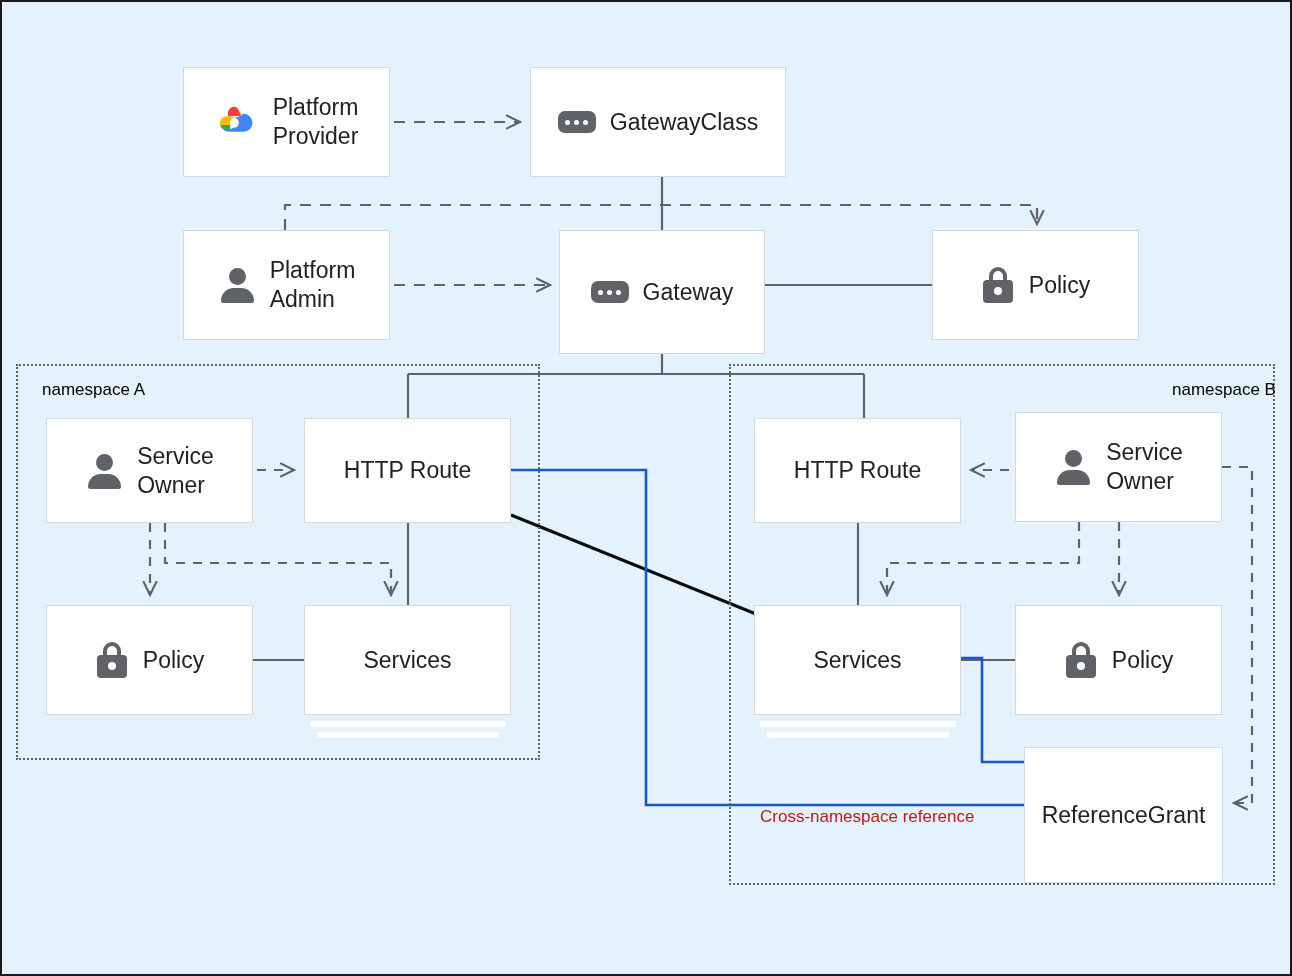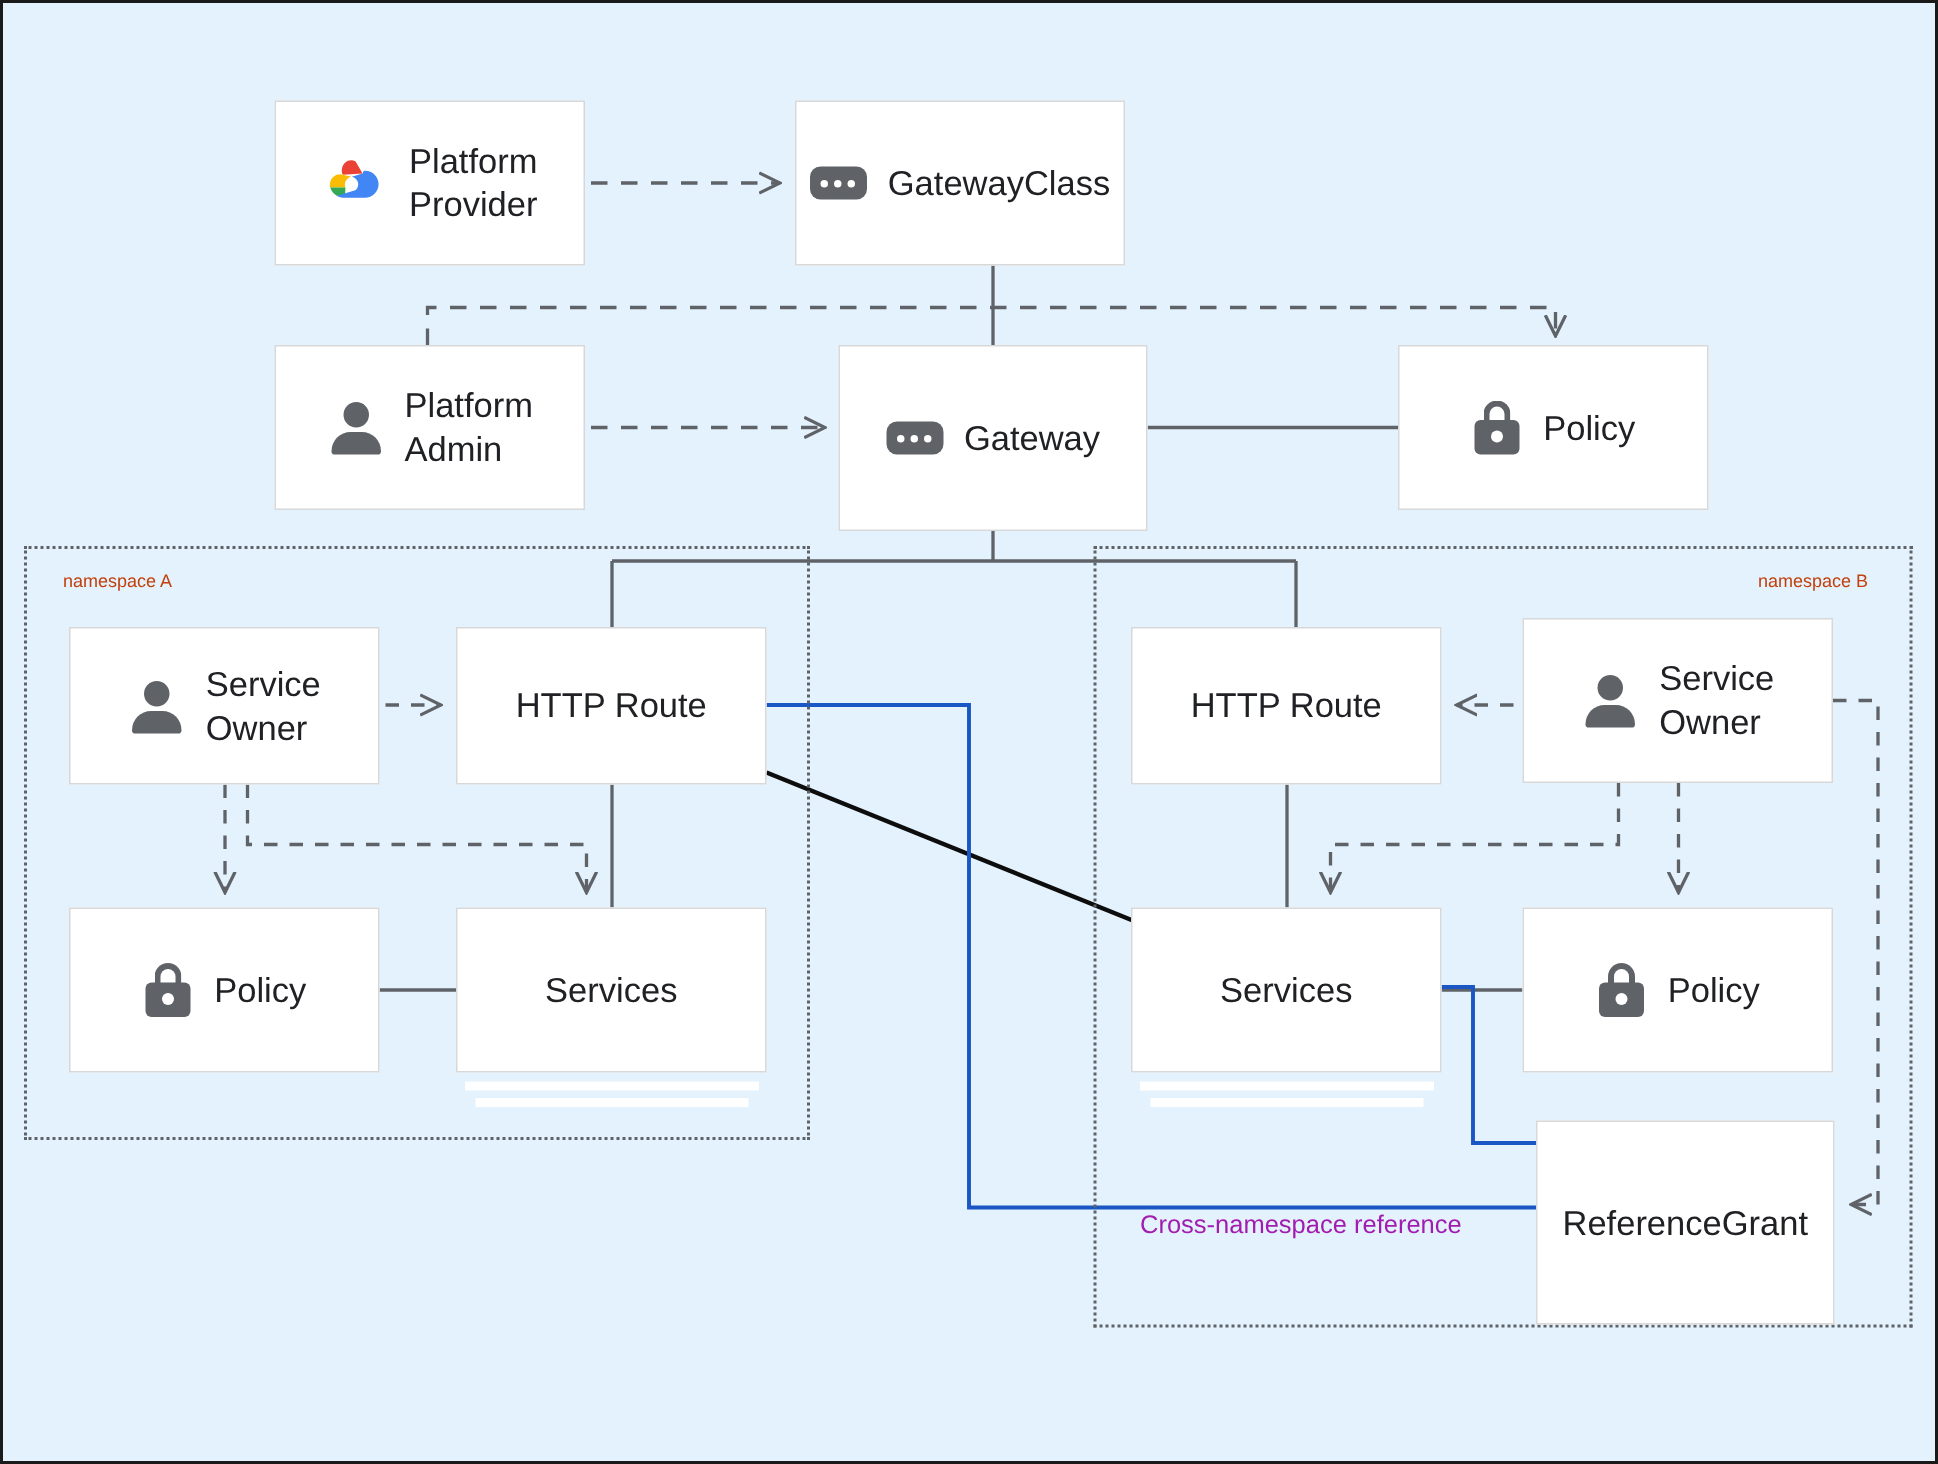--- a/index.html
+++ b/index.html
@@ -41,34 +41,34 @@
   .node .label { white-space: pre-line; }
   .node.center-text { justify-content: center; text-align: center; }
   .ns-box {
     position: absolute;
     border: 2px dotted #5f6368;
     box-sizing: border-box;
     z-index: 1;
   }
   .ns-label {
     position: absolute;
-    font-size: 12px;
-    color: #c2410c;
+    font-size: 17px;
+    color: #000000;
     z-index: 2;
   }
   .stack-bar {
     position: absolute;
     background: #ffffff;
     height: 6px;
     z-index: 2;
   }
   .xns-label {
     position: absolute;
     font-size: 17px;
-    color: #a21caf;
+    color: #b91c1c;
     z-index: 4;
     white-space: nowrap;
   }
   
   .icon { display: inline-block; flex: 0 0 auto; }
   .icon-person { width: 38px; height: 34px; position: relative; }
   .icon-person .head {
     position: absolute; left: 11px; top: 0;
     width: 17px; height: 17px; border-radius: 50%;
     background: #5f6368;
@@ -179,21 +179,21 @@
         <path d="M29.2 14.0 L24.1 5.2 C21.6 3.6 18.0 4.0 15.8 6.6 C13.6 9.1 13.4 12.4 14.6 14.9 Z" fill="#ea4335"></path>
         <path d="M14.6 14.9 C13.2 14.2 10.0 14.3 7.6 16.5 C5.1 18.8 4.7 22.1 5.4 24.3 L16.6 24.3 C16.0 22.9 15.9 20.9 17.0 19.1 C18.1 17.4 19.8 16.6 21.2 16.4 Z" fill="#fbbc05"></path>
         <path d="M5.4 24.3 C6.0 26.5 7.6 28.8 10.2 30.4 L16.3 30.4 L16.6 24.3 Z" fill="#34a853"></path>
         <path d="M29.2 14.0 L21.2 16.4 C23.0 16.6 24.8 17.9 25.6 19.9 C26.6 22.4 25.6 25.1 23.9 26.4 L10.2 30.4 C11.9 31.4 13.8 31.9 15.6 31.9 L30.9 31.9 C36.4 31.9 41.0 27.4 41.0 21.9 C41.0 16.5 36.6 12.0 31.1 12.0 C30.4 12.0 29.8 12.0 29.2 14.0 Z" fill="#4285f4"></path>
       </svg>
     </span>
     <span class="label">Platform
 Provider</span>
   </div>
 
-  <div class="node" style="left:528px; top:65px; width:220px; height:110px;">
+  <div class="node" style="left:528px; top:65px; width:256px; height:110px;">
     <span class="icon icon-gw">
         <i></i>
         <i></i>
         <i></i>
       </span>
     <span class="label">GatewayClass</span>
   </div>
 
   <div class="node" style="left:181px; top:228px; width:207px; height:110px;">
     <span class="icon icon-person">

